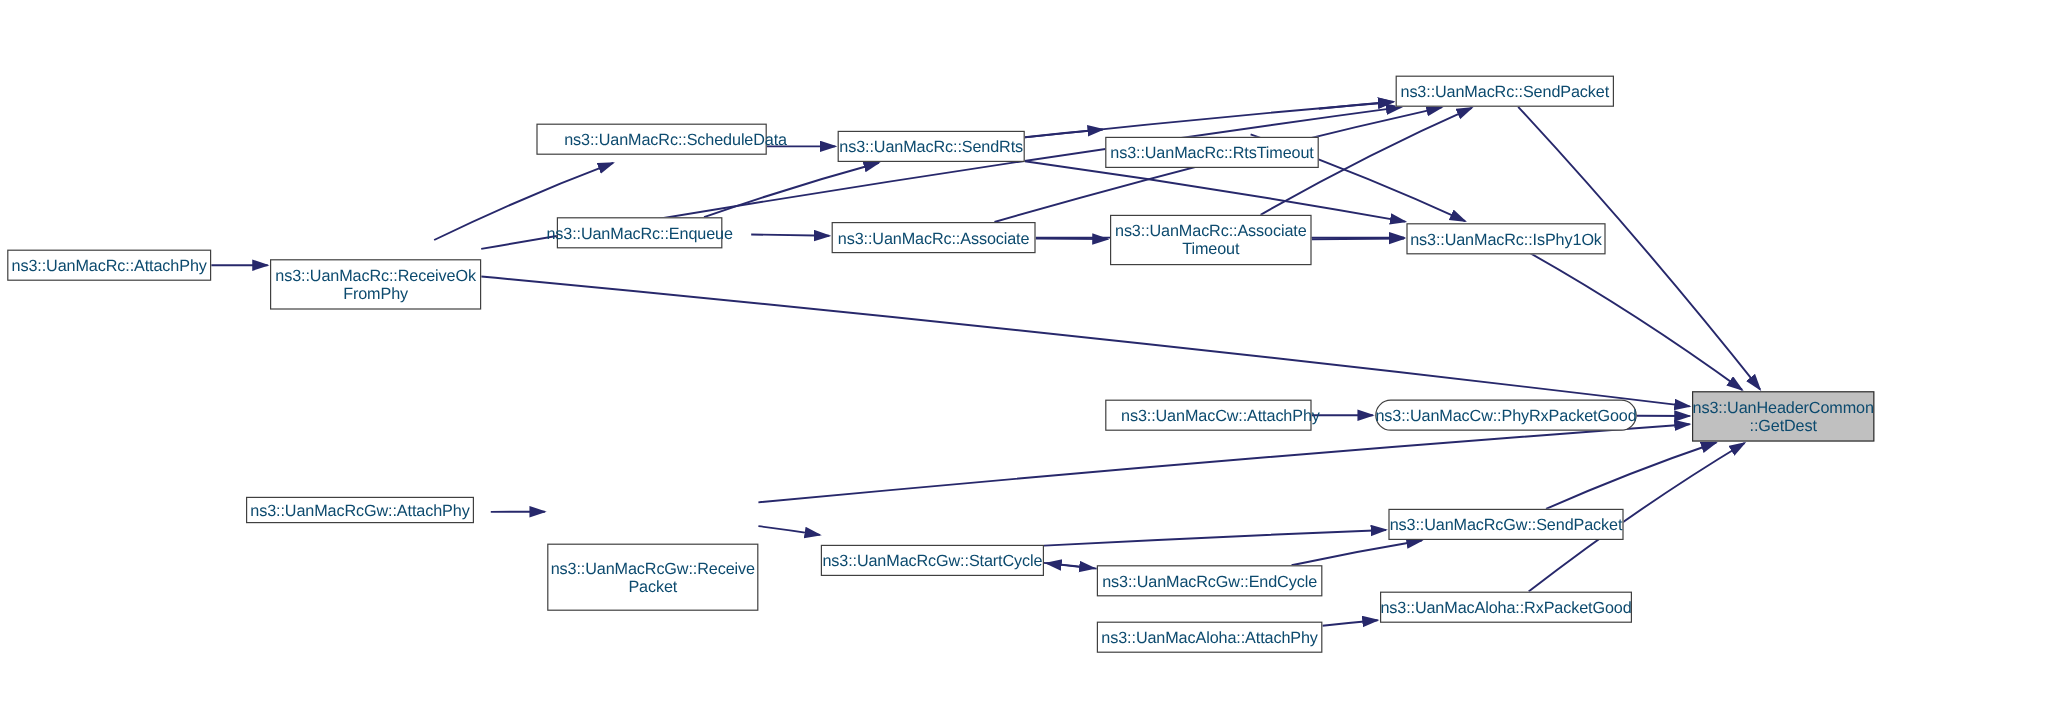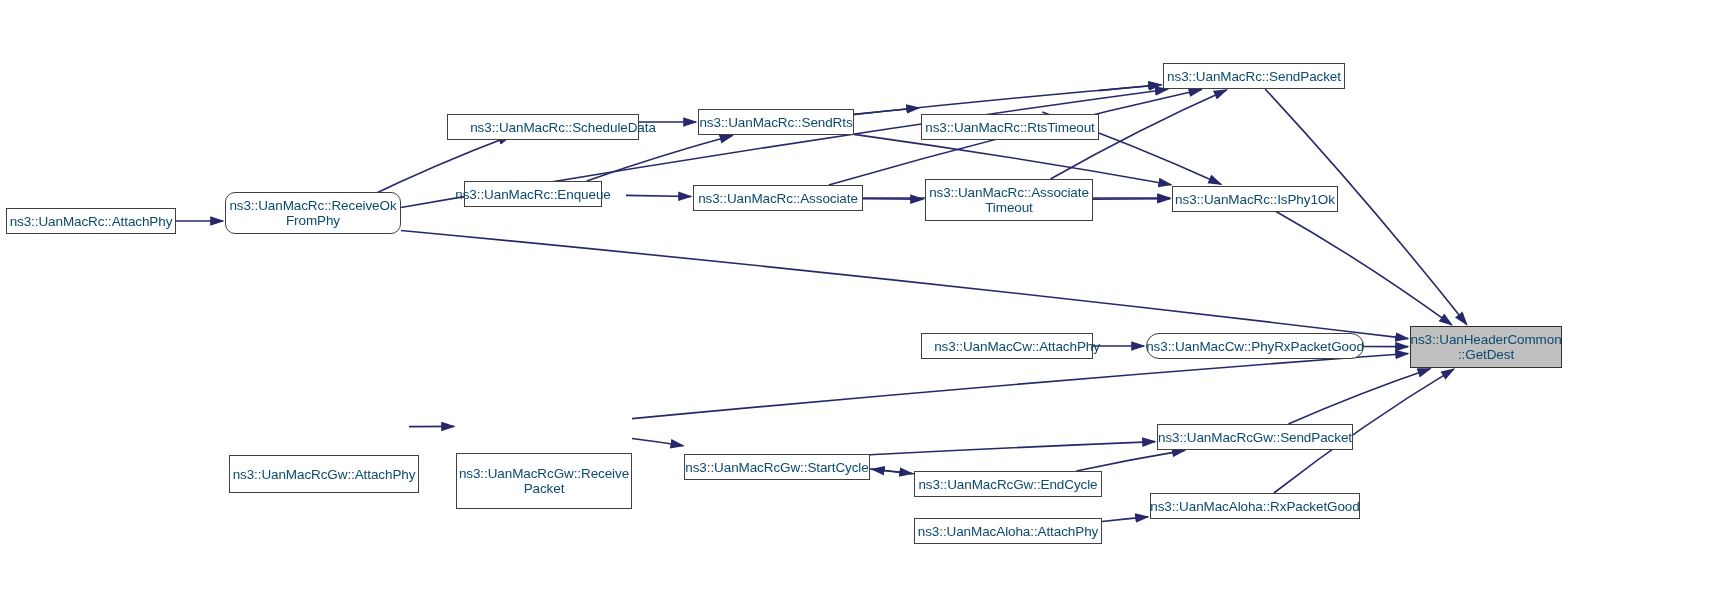--- a/index.html
+++ b/index.html
@@ -63,36 +63,36 @@
         <path d="M914,473.82683982683983 Q892.99419461096,471.83992706601504 871.98838922192,469.280128703671" fill="none" stroke="#27286b" stroke-width="1.6" marker-end="url(#arrow)"></path>
         <path d="M870,454.7196652719665 Q1012.5010574753774,447.3346523100835 1155.0021149507547,441.6024131194213" fill="none" stroke="#27286b" stroke-width="1.6" marker-end="url(#arrow)"></path>
         <path d="M1076.3191489361702,471 Q1130.517626639024,459.3874824413342 1184.716104341878,450.3738586879827" fill="none" stroke="#27286b" stroke-width="1.6" marker-end="url(#arrow)"></path>
         <path d="M1288.3666666666666,424 Q1359.301555941348,392.88077195196445 1430.2364452160293,368.7260603054431" fill="none" stroke="#27286b" stroke-width="1.6" marker-end="url(#arrow)"></path>
         <path d="M1273.8867924528302,493 Q1363.8649495832024,423.2634225814759 1453.8431067135746,369.1339655088382" fill="none" stroke="#27286b" stroke-width="1.6" marker-end="url(#arrow)"></path>
         <path d="M1102,521.4858299595141 Q1125.0050831727542,518.8639955817285 1148.0101663455084,516.8289305318311" fill="none" stroke="#27286b" stroke-width="1.6" marker-end="url(#arrow)"></path>
       </g>
   </svg>
   <div id="node-layer">
       <div class="node" style="left: 6px; top: 208px; width: 170px; height: 26px;">ns3::UanMacRc::AttachPhy</div>
-      <div class="node" style="left: 225px; top: 192px; width: 176px; height: 42px; border-radius: 10px;">ns3::UanMacRc::ReceiveOk
+      <div class="node" style="left: 225px; top: 216px; width: 176px; height: 42px;">ns3::UanMacRc::ReceiveOk
 FromPhy</div>
-      <div class="node" style="left: 447px; top: 114px; width: 192px; height: 26px; padding-left: 40px;">ns3::UanMacRc::ScheduleData</div>
+      <div class="node" style="left: 447px; top: 103px; width: 192px; height: 26px; padding-left: 40px;">ns3::UanMacRc::ScheduleData</div>
       <div class="node" style="left: 464px; top: 181px; width: 138px; height: 26px;">ns3::UanMacRc::Enqueue</div>
       <div class="node" style="left: 698px; top: 109px; width: 156px; height: 26px;">ns3::UanMacRc::SendRts</div>
       <div class="node" style="left: 693px; top: 185px; width: 170px; height: 26px;">ns3::UanMacRc::Associate</div>
       <div class="node" style="left: 921px; top: 86px; width: 178px; height: 26px; margin-top: 28px;">ns3::UanMacRc::RtsTimeout</div>
       <div class="node" style="left: 925px; top: 179px; width: 168px; height: 42px;">ns3::UanMacRc::Associate
 Timeout</div>
       <div class="node" style="left: 1163px; top: 63px; width: 182px; height: 26px;">ns3::UanMacRc::SendPacket</div>
       <div class="node" style="left: 1172px; top: 186px; width: 166px; height: 26px; text-align: right;">ns3::UanMacRc::IsPhy1Ok</div>
       <div class="node" style="left: 921px; top: 333px; width: 172px; height: 26px; padding-left: 20px;">ns3::UanMacCw::AttachPhy</div>
       <div class="node" style="left: 1146px; top: 333px; width: 218px; height: 26px; border-radius: 13px;">ns3::UanMacCw::PhyRxPacketGood</div>
       <div class="node highlight" style="left: 1410px; top: 326px; width: 152px; height: 42px;">ns3::UanHeaderCommon
 ::GetDest</div>
-      <div class="node" style="left: 229px; top: 414px; width: 190px; height: 38px; margin-top: 41px;">ns3::UanMacRcGw::AttachPhy</div>
+      <div class="node" style="left: 205px; top: 414px; width: 190px; height: 22px;">ns3::UanMacRcGw::AttachPhy</div>
       <div class="node" style="left: 456px; top: 405px; width: 176px; height: 56px; margin-top: 48px;">ns3::UanMacRcGw::Receive
 Packet</div>
       <div class="node" style="left: 684px; top: 454px; width: 186px; height: 26px;">ns3::UanMacRcGw::StartCycle</div>
       <div class="node" style="left: 914px; top: 471px; width: 188px; height: 26px;">ns3::UanMacRcGw::EndCycle</div>
       <div class="node" style="left: 1157px; top: 424px; width: 196px; height: 26px;">ns3::UanMacRcGw::SendPacket</div>
       <div class="node" style="left: 1150px; top: 493px; width: 210px; height: 26px;">ns3::UanMacAloha::RxPacketGood</div>
       <div class="node" style="left: 914px; top: 518px; width: 188px; height: 26px;">ns3::UanMacAloha::AttachPhy</div>
     </div>
 </div>
 

